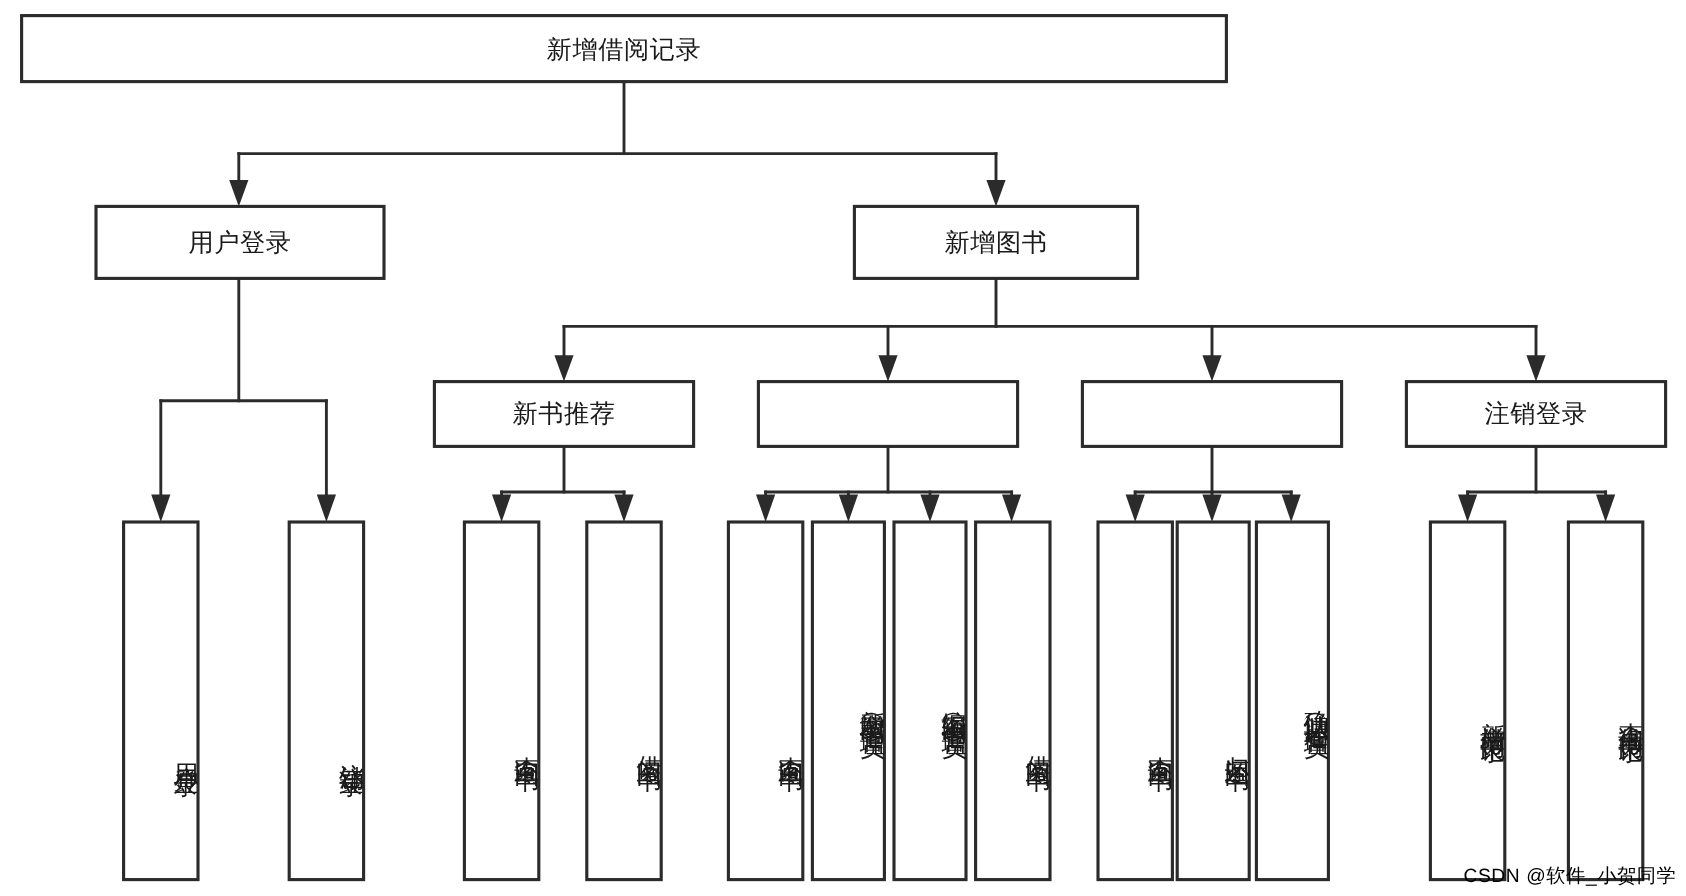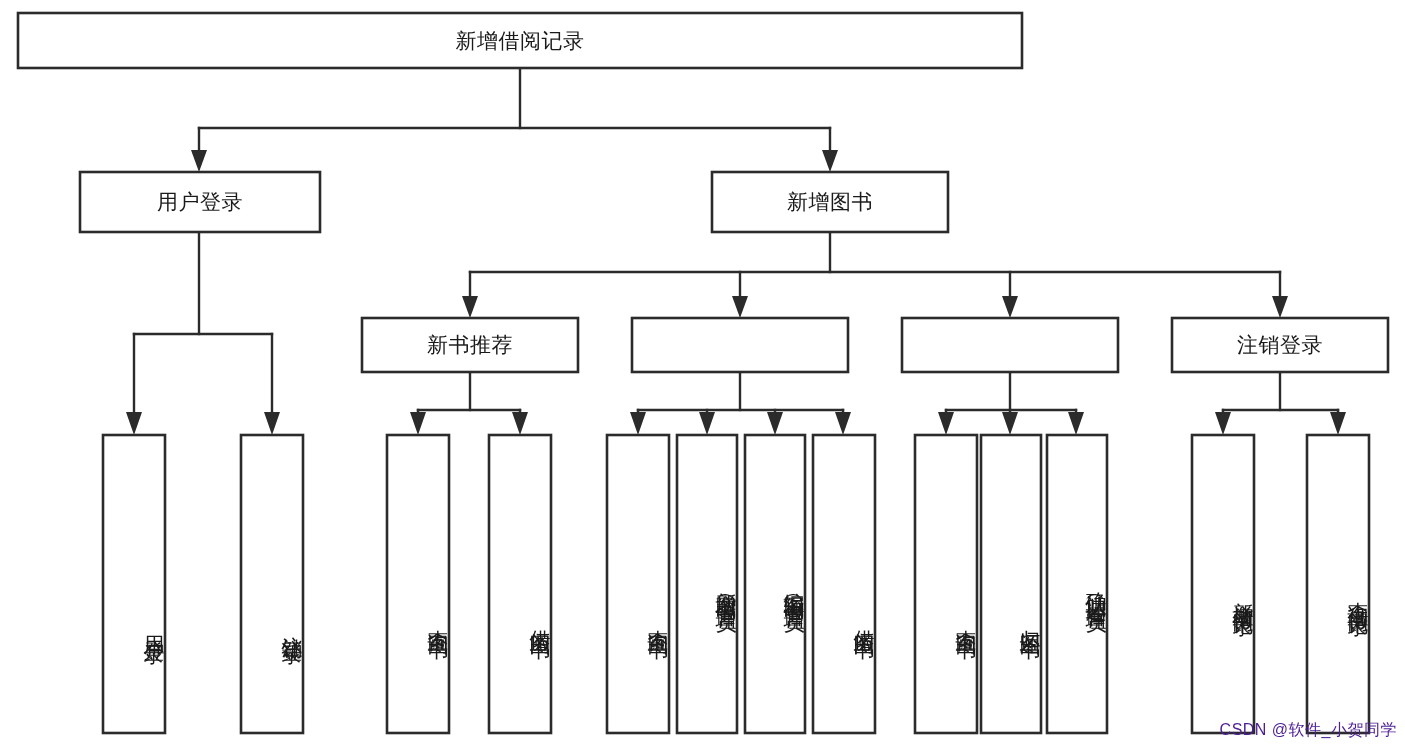--- a/index.html
+++ b/index.html
@@ -61,21 +61,21 @@
     text-orientation: upright;
     letter-spacing: 3px;
     line-height: 1;
     pointer-events: none;
   }
   .watermark {
     position: absolute;
     right: 8px;
     bottom: 6px;
     font-size: 16px;
-    color: #4c1d95;
+    color: #000000;
     letter-spacing: 0.5px;
     white-space: nowrap;
     pointer-events: none;
   }
 </style>
 </head>
 <body>
 
 <div id="diagram-root">
 

